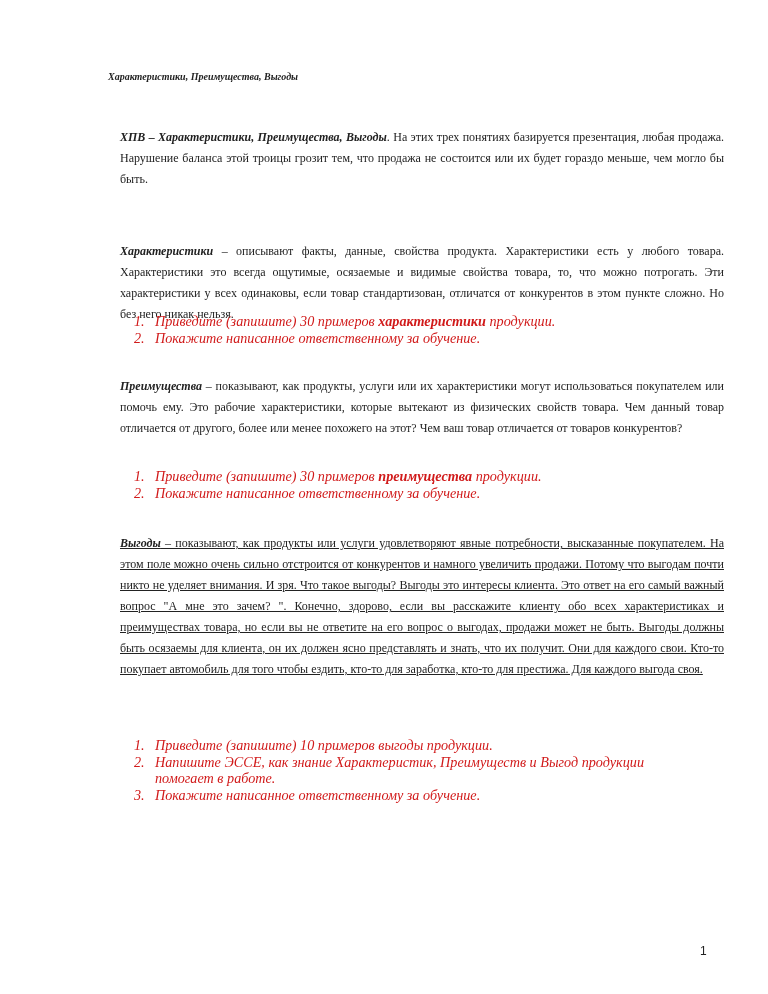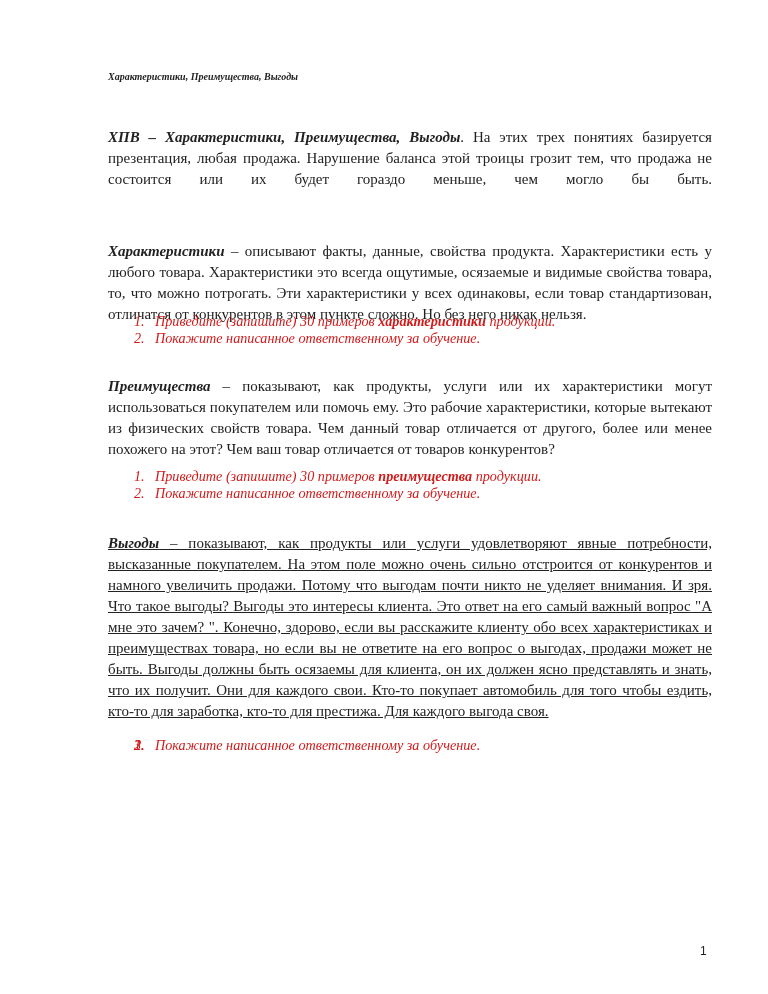--- a/index.html
+++ b/index.html
@@ -26,23 +26,23 @@
       top: 66px;
       left: 0;
       font-size: 10px;
       font-weight: bold;
       font-style: italic;
       line-height: 21px;
       white-space: nowrap;
     }
     .para {
       position: absolute;
-      left: 0;
+      left: 12px;
       width: 604px;
-      font-size: 15px;
+      font-size: 12px;
       line-height: 21px;
       text-align: justify;
       margin: 0;
     }
     .para .term {
       font-weight: bold;
       font-style: italic;
     }
     .para.last-justify {
       text-align-last: justify;
@@ -118,24 +118,24 @@
     </li>
     <li>
       <span class="num">2.</span><span>Покажите написанное ответственному за обучение.</span>
     </li>
   </ol>
 
   <p class="para" id="p-benefits"><span class="term">Выгоды</span><span> – показывают, как продукты или услуги удовлетворяют явные потребности, высказанные покупателем. На этом поле можно очень сильно отстроится от конкурентов и намного увеличить продажи. Потому что выгодам почти никто не уделяет внимания. И зря. Что такое выгоды? Выгоды это интересы клиента. Это ответ на его самый важный вопрос "А мне это зачем? ". Конечно, здорово, если вы расскажите клиенту обо всех характеристиках и преимуществах товара, но если вы не ответите на его вопрос о выгодах, продажи может не быть. Выгоды должны быть осязаемы для клиента, он их должен ясно представлять и знать, что их получит. Они для каждого свои. Кто-то покупает автомобиль для того чтобы ездить, кто-то для заработка, кто-то для престижа. Для каждого выгода своя.</span></p>
 
   <ol class="tasks" id="tasks-benefits">
     <li>
-      <span class="num">1.</span>
+      <span class="num">1.</span><span>Приведите (запишите) 10 примеров выгоды продукции.</span>
     </li>
     <li>
-      <span class="num">2.</span>
+      <span class="num">2.</span><span>Напишите ЭССЕ, как знание Характеристик, Преимуществ и Выгод продукции помогает в работе.</span>
     </li>
     <li>
       <span class="num">3.</span><span>Покажите написанное ответственному за обучение.</span>
     </li>
   </ol>
 
 </div>
 
 <div class="page-number">1</div>
 

